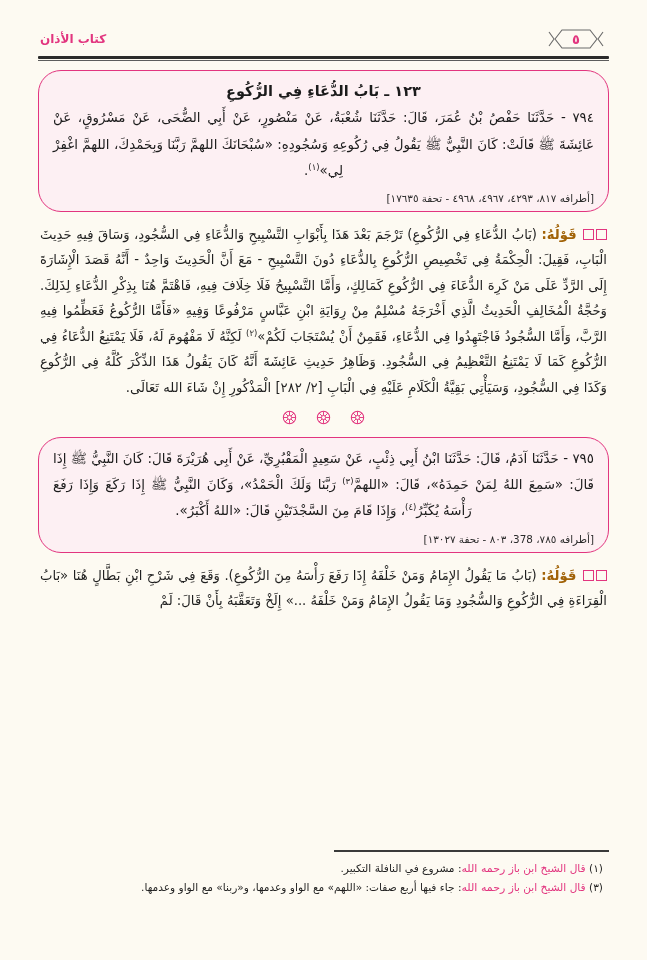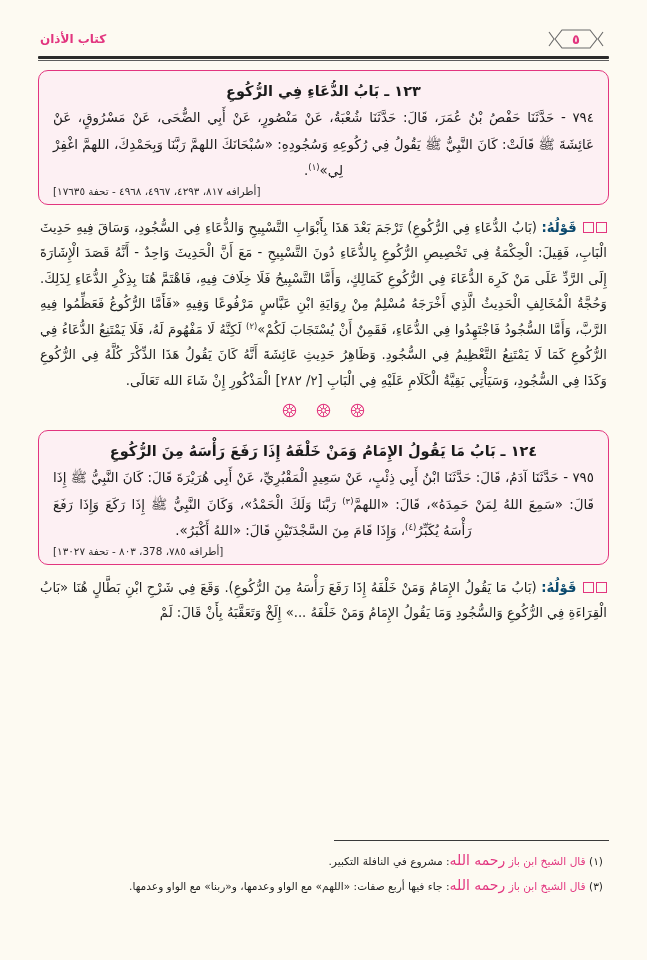--- a/index.html
+++ b/index.html
@@ -57,21 +57,21 @@
   }
   .rule-thin{
     height:1px;
     background:#5d5d5d;
     margin-top:1px;
   }
 
   
   .hadith-box{
     border:1.6px solid #e2357f;
-    border-radius:10px;
+    border-radius:23px;
     background:#fdf0f3;
     padding:8px 14px 7px 14px;
     margin-top:9px;
     box-sizing:border-box;
   }
   .chapter-title{
     text-align:center;
     font-size:14.5px;
     font-weight:bold;
     color:#1b1b1b;
@@ -80,24 +80,24 @@
   }
   .hadith-body{
     font-size:13.4px;
     line-height:1.95;
     text-align:justify;
     text-align-last:center;
     color:#1b1b1b;
   }
   .takhrij{
     direction:rtl;
-    text-align:left;
+    text-align:right;
     font-size:10.4px;
     color:#2a2a2a;
-    margin-top:1px;
+    margin-top:8px;
     letter-spacing:0;
   }
   sup.fn{font-size:8.5px;vertical-align:super;}
 
   
   .commentary{
     font-size:13.2px;
     line-height:1.93;
     text-align:justify;
     margin-top:10px;
@@ -106,21 +106,21 @@
   }
   .marker{
     display:inline-block;
     width:9px;height:9px;
     border:1.5px solid #e2357f;
     margin-left:2px;
     vertical-align:middle;
     background:transparent;
   }
   .qawluhu{
-    color:#0c4a6e;
+    color:#a16207;
     font-weight:bold;
   }
 
   
   .ornaments{
     text-align:center;
     margin-top:8px;
     margin-bottom:2px;
     height:18px;
     line-height:18px;
@@ -140,21 +140,21 @@
   }
   .fn-line{
     font-size:10.6px;
     line-height:1.78;
     color:#1f1f1f;
     text-align:justify;
     padding-right:6px;
   }
   .fn-line .fn-idx{color:#1f1f1f;}
   .fn-shaykh{color:#e2357f;font-weight:normal;}
-  .fn-rahimah{color:#e2357f;font-size:14px;}
+  .fn-rahimah{color:#e2357f;font-size:11px;}
 </style>
 </head>
 <body>
 
 <div class="page">
 
   <div class="header">
     <div class="page-num-wrap">
       <svg width="58" height="28" viewBox="0 0 58 28">
         <path d="M8 14 L15 5 L43 5 L50 14 L43 23 L15 23 Z" fill="none" stroke="#6a6a6a" stroke-width="1.1"></path>
@@ -199,21 +199,20 @@
     <svg width="15" height="15" viewBox="0 0 16 16">
       <circle cx="8" cy="8" r="6.6" fill="none" stroke="#e2357f" stroke-width="1.1"></circle>
       <circle cx="8" cy="8" r="2.2" fill="none" stroke="#e2357f" stroke-width="1"></circle>
       <path d="M8 1.4 V5.8 M8 10.2 V14.6 M1.4 8 H5.8 M10.2 8 H14.6
                M3.3 3.3 L6.4 6.4 M9.6 9.6 L12.7 12.7
                M12.7 3.3 L9.6 6.4 M6.4 9.6 L3.3 12.7" stroke="#e2357f" stroke-width="1" fill="none"></path>
     </svg>
   </div>
 
   <div class="hadith-box">
-    <div class="chapter-title">١٢٤ ـ بَابُ مَا يَقُولُ الإِمَامُ وَمَنْ خَلْفَهُ إِذَا رَفَعَ رَأْسَهُ مِنَ الرُّكُوعِ</div>
     <div class="hadith-body">
       <span>٧٩٥ - حَدَّثَنَا آدَمُ، قَالَ: حَدَّثَنَا ابْنُ أَبِي ذِئْبٍ، عَنْ سَعِيدٍ الْمَقْبُرِيِّ، عَنْ أَبِي هُرَيْرَةَ قَالَ: كَانَ النَّبِيُّ ﷺ إِذَا قَالَ: «سَمِعَ اللهُ لِمَنْ حَمِدَهُ»، قَالَ: «اللهمَّ</span><sup class="fn">(٣)</sup><span> رَبَّنَا وَلَكَ الْحَمْدُ»، وَكَانَ النَّبِيُّ ﷺ إِذَا رَكَعَ وَإِذَا رَفَعَ رَأْسَهُ يُكَبِّرُ</span><sup class="fn">(٤)</sup><span>، وَإِذَا قَامَ مِنَ السَّجْدَتَيْنِ قَالَ: «اللهُ أَكْبَرُ».</span>
     </div>
     <div class="takhrij">[أطرافه ٧٨٥، 378، ٨٠٣ - تحفة ١٣٠٢٧]</div>
   </div>
 
   <div class="commentary">
     <span class="marker"></span><span class="marker"></span>
     <span class="qawluhu">قَوْلُهُ:</span><span> (بَابُ مَا يَقُولُ الإِمَامُ وَمَنْ خَلْفَهُ إِذَا رَفَعَ رَأْسَهُ مِنَ الرُّكُوعِ). وَقَعَ فِي شَرْحِ ابْنِ بَطَّالٍ هُنَا «بَابُ الْقِرَاءَةِ فِي الرُّكُوعِ وَالسُّجُودِ وَمَا يَقُولُ الإِمَامُ وَمَنْ خَلْفَهُ ...» إِلَخْ وَتَعَقَّبَهُ بِأَنْ قَالَ: لَمْ</span>
   </div>

